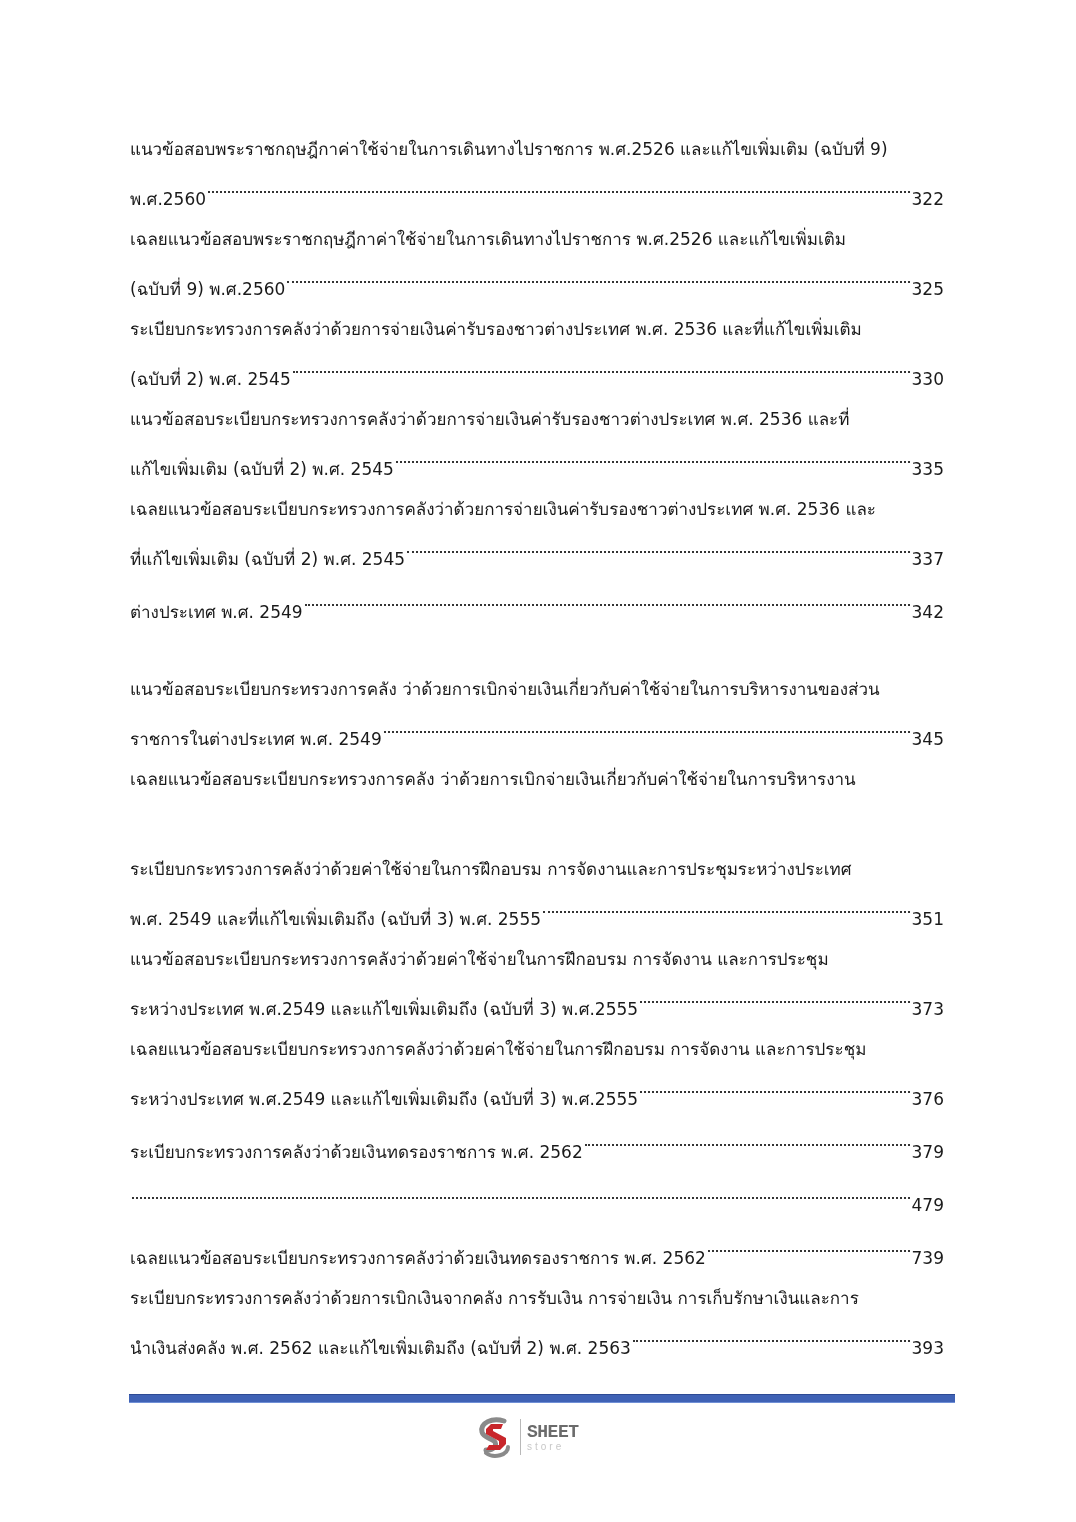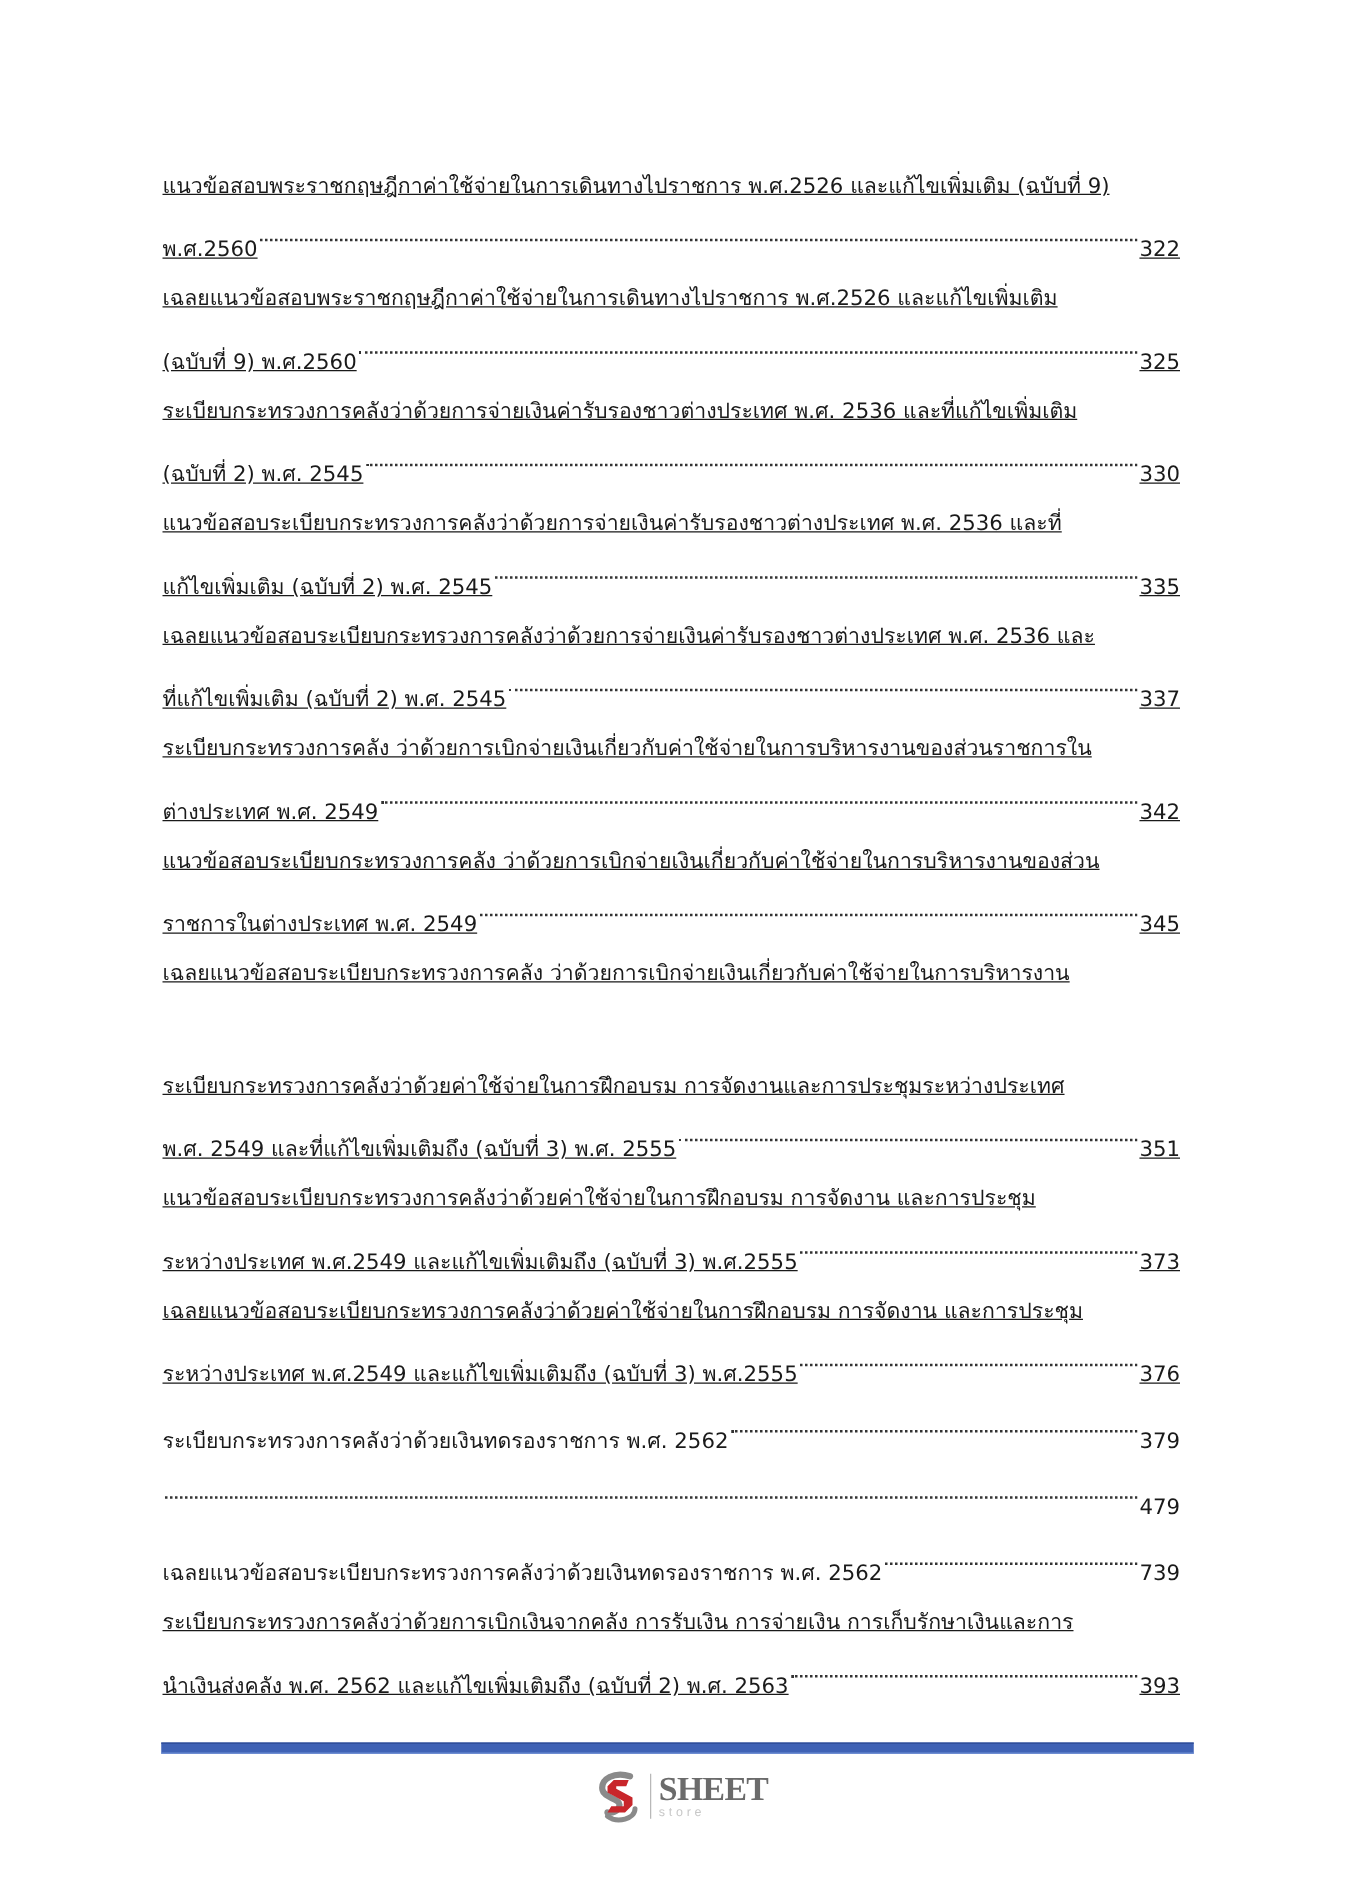--- a/index.html
+++ b/index.html
@@ -47,21 +47,21 @@
       position: absolute;
       left: 0;
       right: 0;
       bottom: 12px;
       border-bottom: 2px dotted #333;
     }
     .toc-line .page {
       flex: 0 0 auto;
       text-align: center;
     }
-    .toc-entry.two-line { height: 90px; text-decoration: underline; }
+    .toc-entry.two-line { height: 90px; }
     .toc-entry.one-line { height: 53px; }
 
     .footer-rule {
       position: absolute;
       left: 129px;
       top: 1394px;
       width: 826px;
       height: 7px;
       background: #3f62b5;
       border-top: 1px solid #2d4a94;
@@ -84,23 +84,23 @@
       height: 36px;
       background: #b8b8b8;
       margin: 0 6px 0 2px;
     }
     .logo-text {
       display: flex;
       flex-direction: column;
       line-height: 1;
     }
     .logo-main {
-      font-family: Liberation Serif, serif;
+      font-family: Liberation Mono, monospace;
       font-weight: bold;
-      font-size: 27px;
+      font-size: 18px;
       color: #6b6b6b;
       letter-spacing: -0.5px;
     }
     .logo-sub {
       font-family: Liberation Sans, sans-serif;
       font-size: 10px;
       color: #c8c8c8;
       letter-spacing: 3px;
       margin-top: 1px;
     }
@@ -159,23 +159,20 @@
         <span class="text">เฉลยแนวข้อสอบระเบียบกระทรวงการคลังว่าด้วยการจ่ายเงินค่ารับรองชาวต่างประเทศ พ.ศ. 2536 และ</span>
       </div>
     <div class="toc-line">
         <span class="text">ที่แก้ไขเพิ่มเติม (ฉบับที่ 2) พ.ศ. 2545</span>
         <span class="leader"></span>
         <span class="page">337</span>
       </div>
   </div>
 
   <div class="toc-entry two-line">
-    <div class="toc-line">
-        <span class="text">ระเบียบกระทรวงการคลัง ว่าด้วยการเบิกจ่ายเงินเกี่ยวกับค่าใช้จ่ายในการบริหารงานของส่วนราชการใน</span>
-      </div>
     <div class="toc-line">
         <span class="text">ต่างประเทศ พ.ศ. 2549</span>
         <span class="leader"></span>
         <span class="page">342</span>
       </div>
   </div>
 
   <div class="toc-entry two-line">
     <div class="toc-line">
         <span class="text">แนวข้อสอบระเบียบกระทรวงการคลัง ว่าด้วยการเบิกจ่ายเงินเกี่ยวกับค่าใช้จ่ายในการบริหารงานของส่วน</span>

